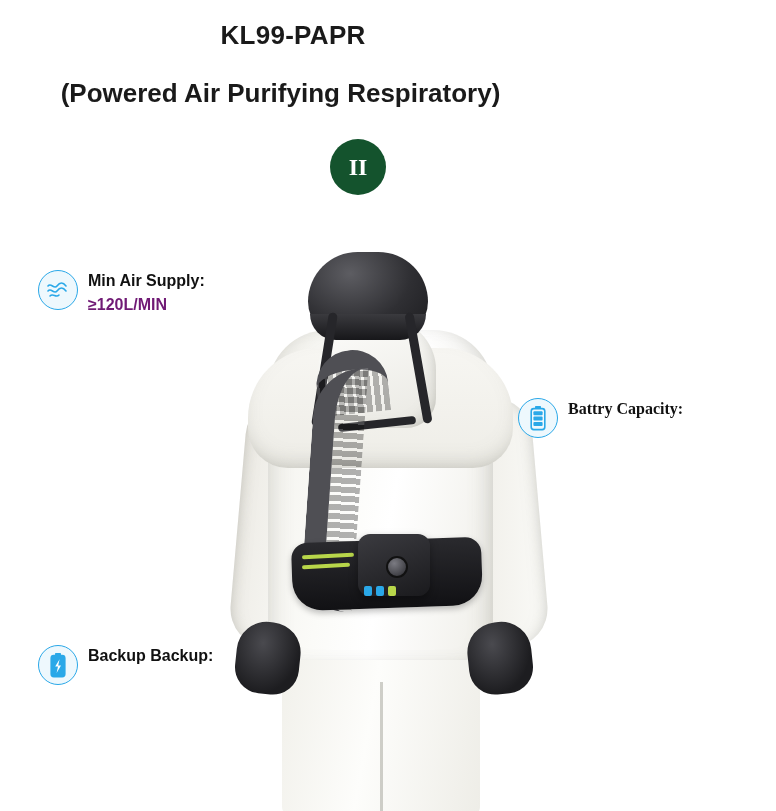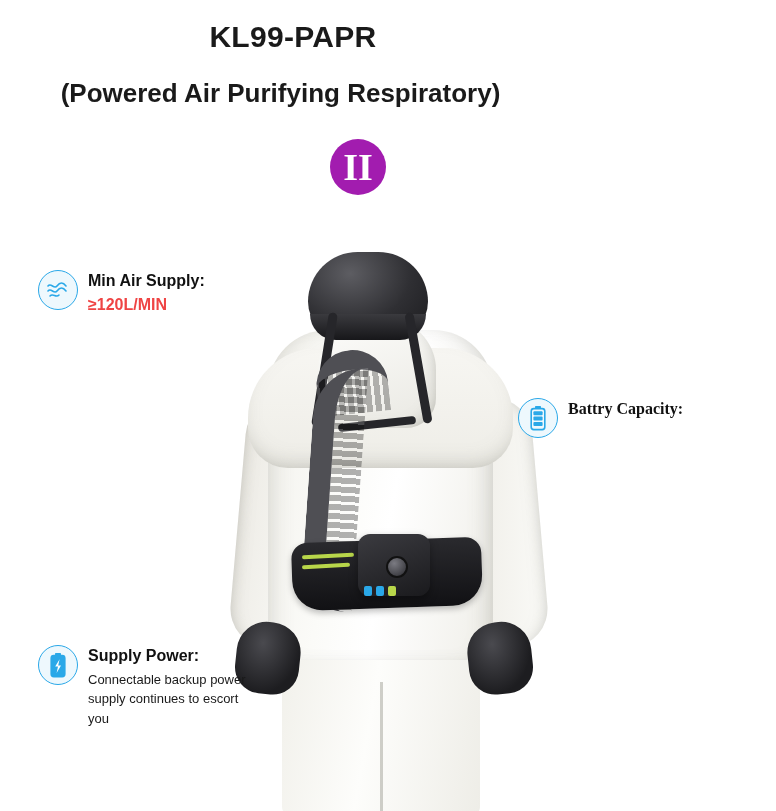--- a/index.html
+++ b/index.html
@@ -21,21 +21,21 @@
     width: 776px;
     height: 811px;
   }
 
   
   .title {
     position: absolute;
     left: 0; top: 20px;
     width: 776px;
     text-align: center;
-    font-size: 30px;
+    font-size: 26px;
     font-weight: bold;
     color: #1a1a1a;
     letter-spacing: 0.3px;
   }
   .title-inner {
     display: inline-block;
     transform: translateX(-95px);
   }
   .subtitle {
     position: absolute;
@@ -52,23 +52,23 @@
   }
 
   
   .badge {
     position: absolute;
     left: 330px;
     top: 139px;
     width: 56px;
     height: 56px;
     border-radius: 50%;
-    background: #a21caf;
+    background: #14532d;
     color: #ffffff;
-    font-size: 38px;
+    font-size: 24px;
     font-weight: bold;
     font-family: "Liberation Serif", serif;
     display: flex;
     align-items: center;
     justify-content: center;
     line-height: 1;
   }
 
   
   .feature {
@@ -94,21 +94,21 @@
   .feature-title {
     font-size: 16px;
     font-weight: bold;
     color: #111111;
     line-height: 1.35;
     white-space: nowrap;
   }
   .feature-sub {
     font-size: 16px;
     font-weight: bold;
-    color: #ef4444;
+    color: #701a75;
     line-height: 1.35;
     white-space: nowrap;
     margin-top: 2px;
   }
   .feature-body {
     font-size: 13px;
     font-weight: normal;
     color: #1a1a1a;
     line-height: 1.5;
     margin-top: 3px;
@@ -413,18 +413,17 @@
 
   <div class="feature" id="feature-back">
     <div class="feature-icon">
       <svg class="icn" width="16" height="26" viewBox="0 0 16 26" fill="none">
         <rect x="5" y="1" width="6" height="2.4" rx="0.8" fill="#2aa8e8"></rect>
         <rect x="1.2" y="3.6" width="13.6" height="21" rx="2.6" fill="#2aa8e8" stroke="#2aa8e8" stroke-width="1.6"></rect>
         <path d="M9.6 7.2 L5.2 14.6 H8 L6.6 21 L11 13.4 H8.2 Z" fill="#ffffff"></path>
       </svg>
     </div>
     <div class="feature-text">
-      <div class="feature-title">Supply Power:</div>
-      <div class="feature-body">Connectable backup power supply continues to escort you</div>
+      <div class="feature-title">Backup Backup:</div>
     </div>
   </div>
 
 </div>
 
 </body></html>

